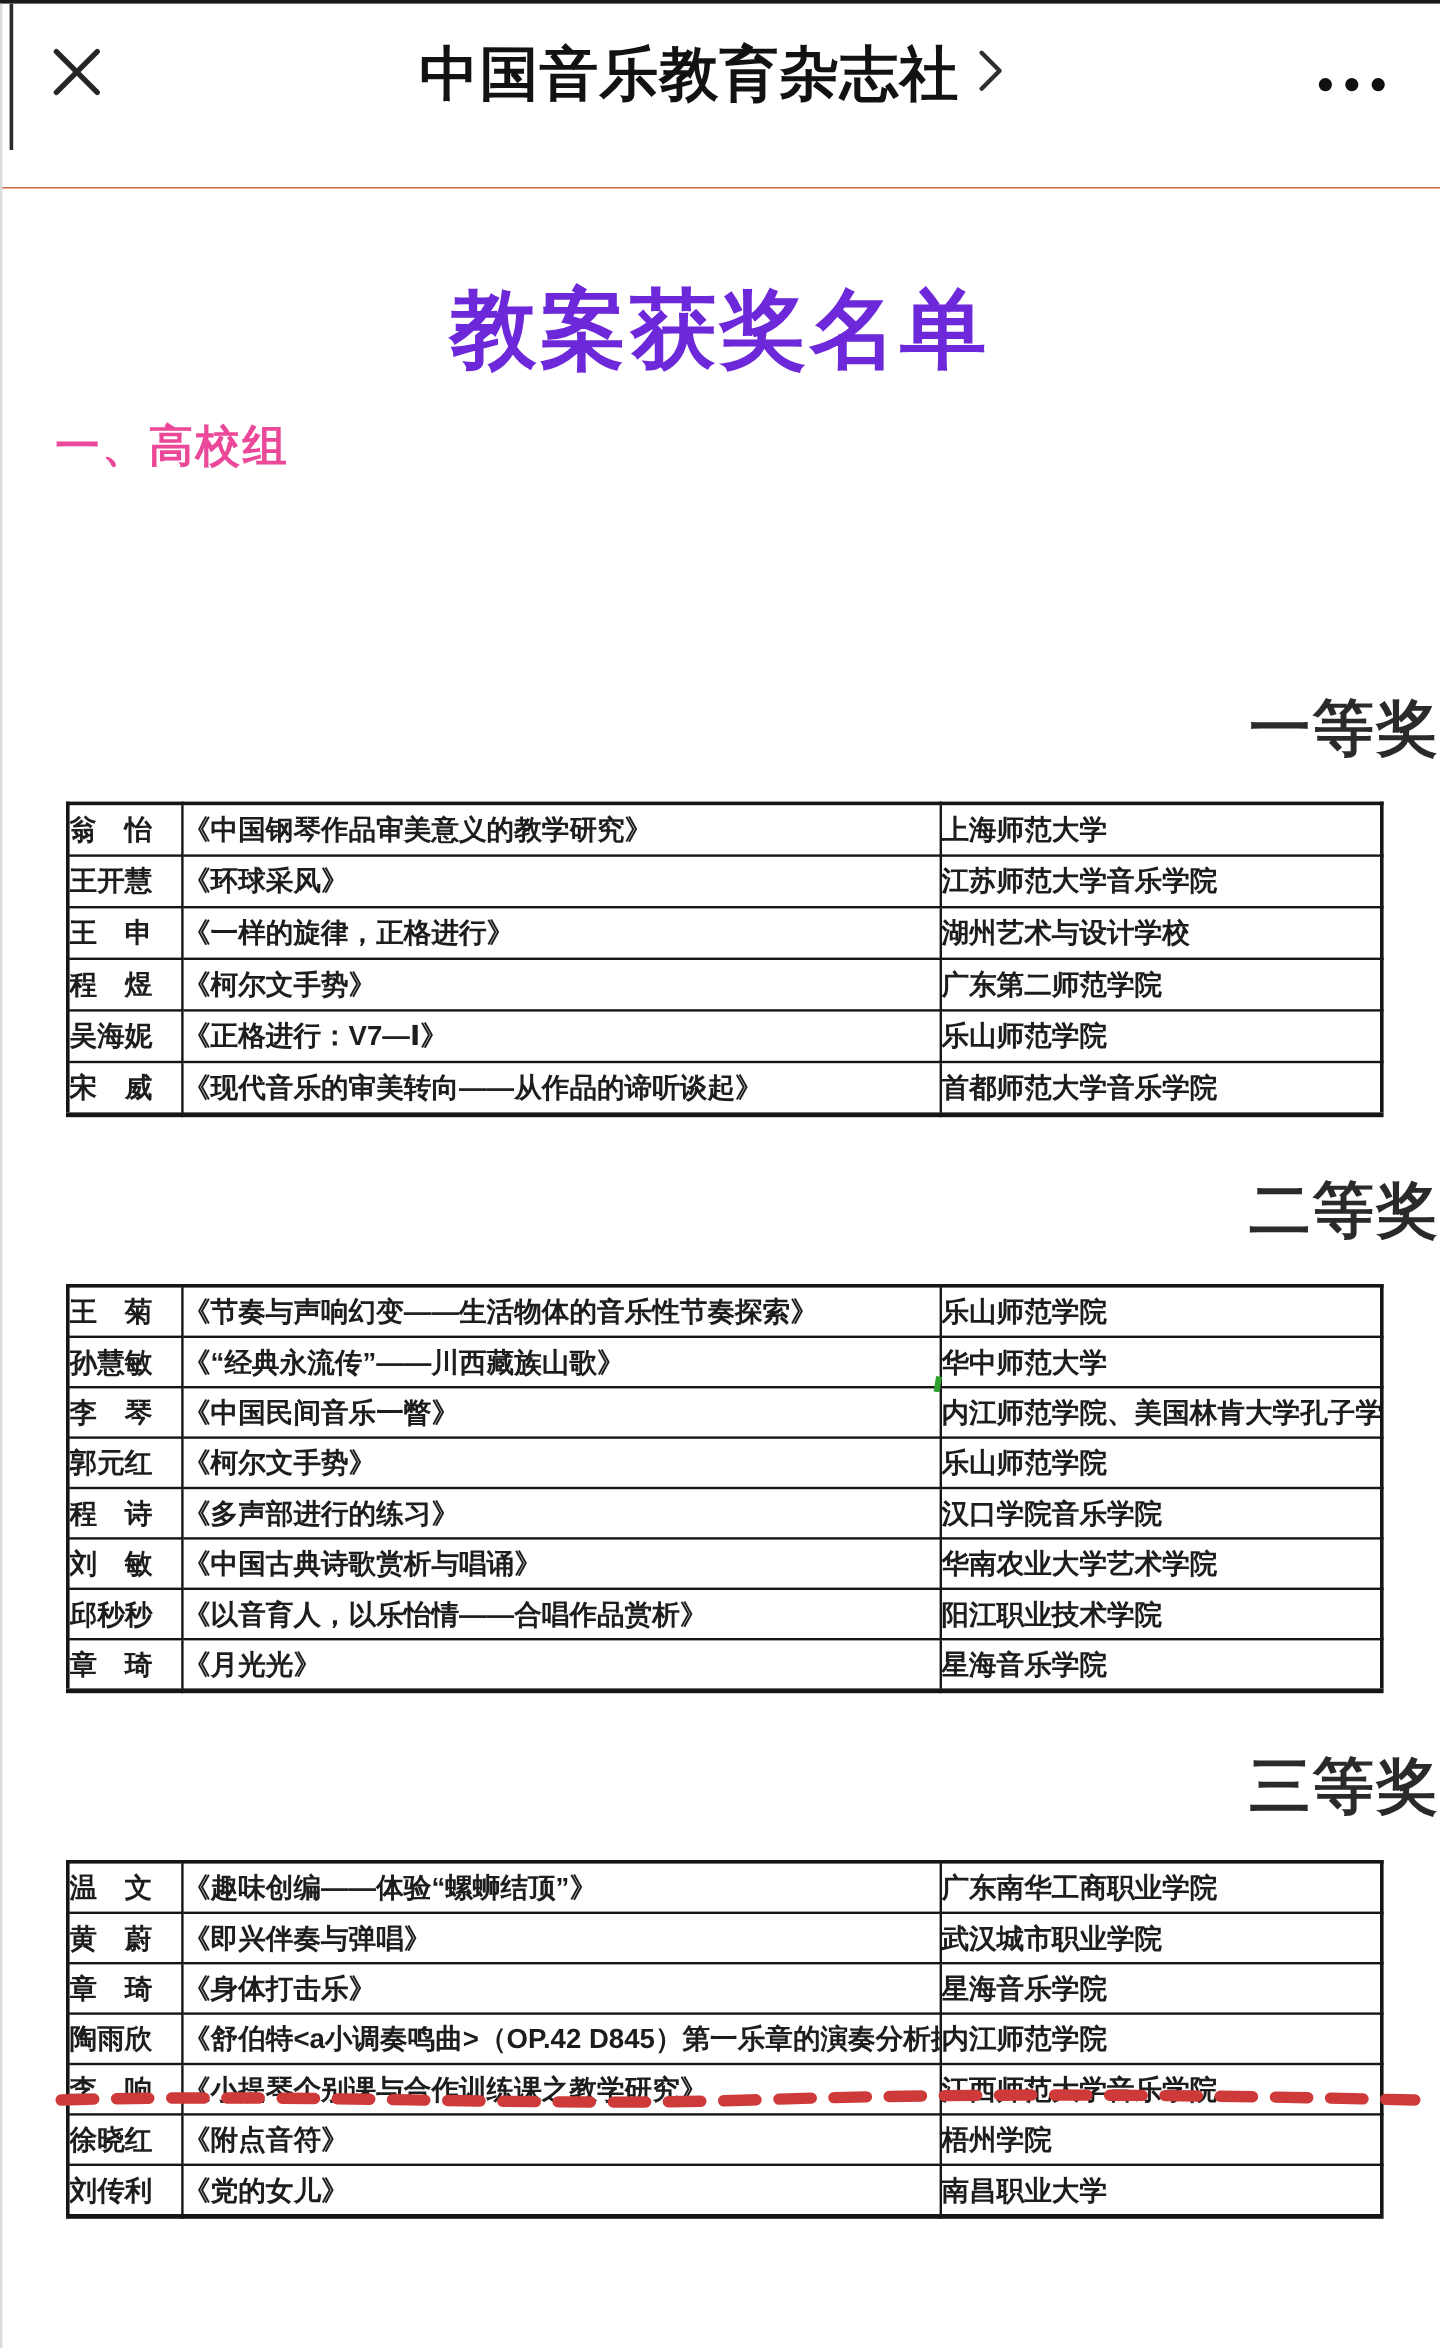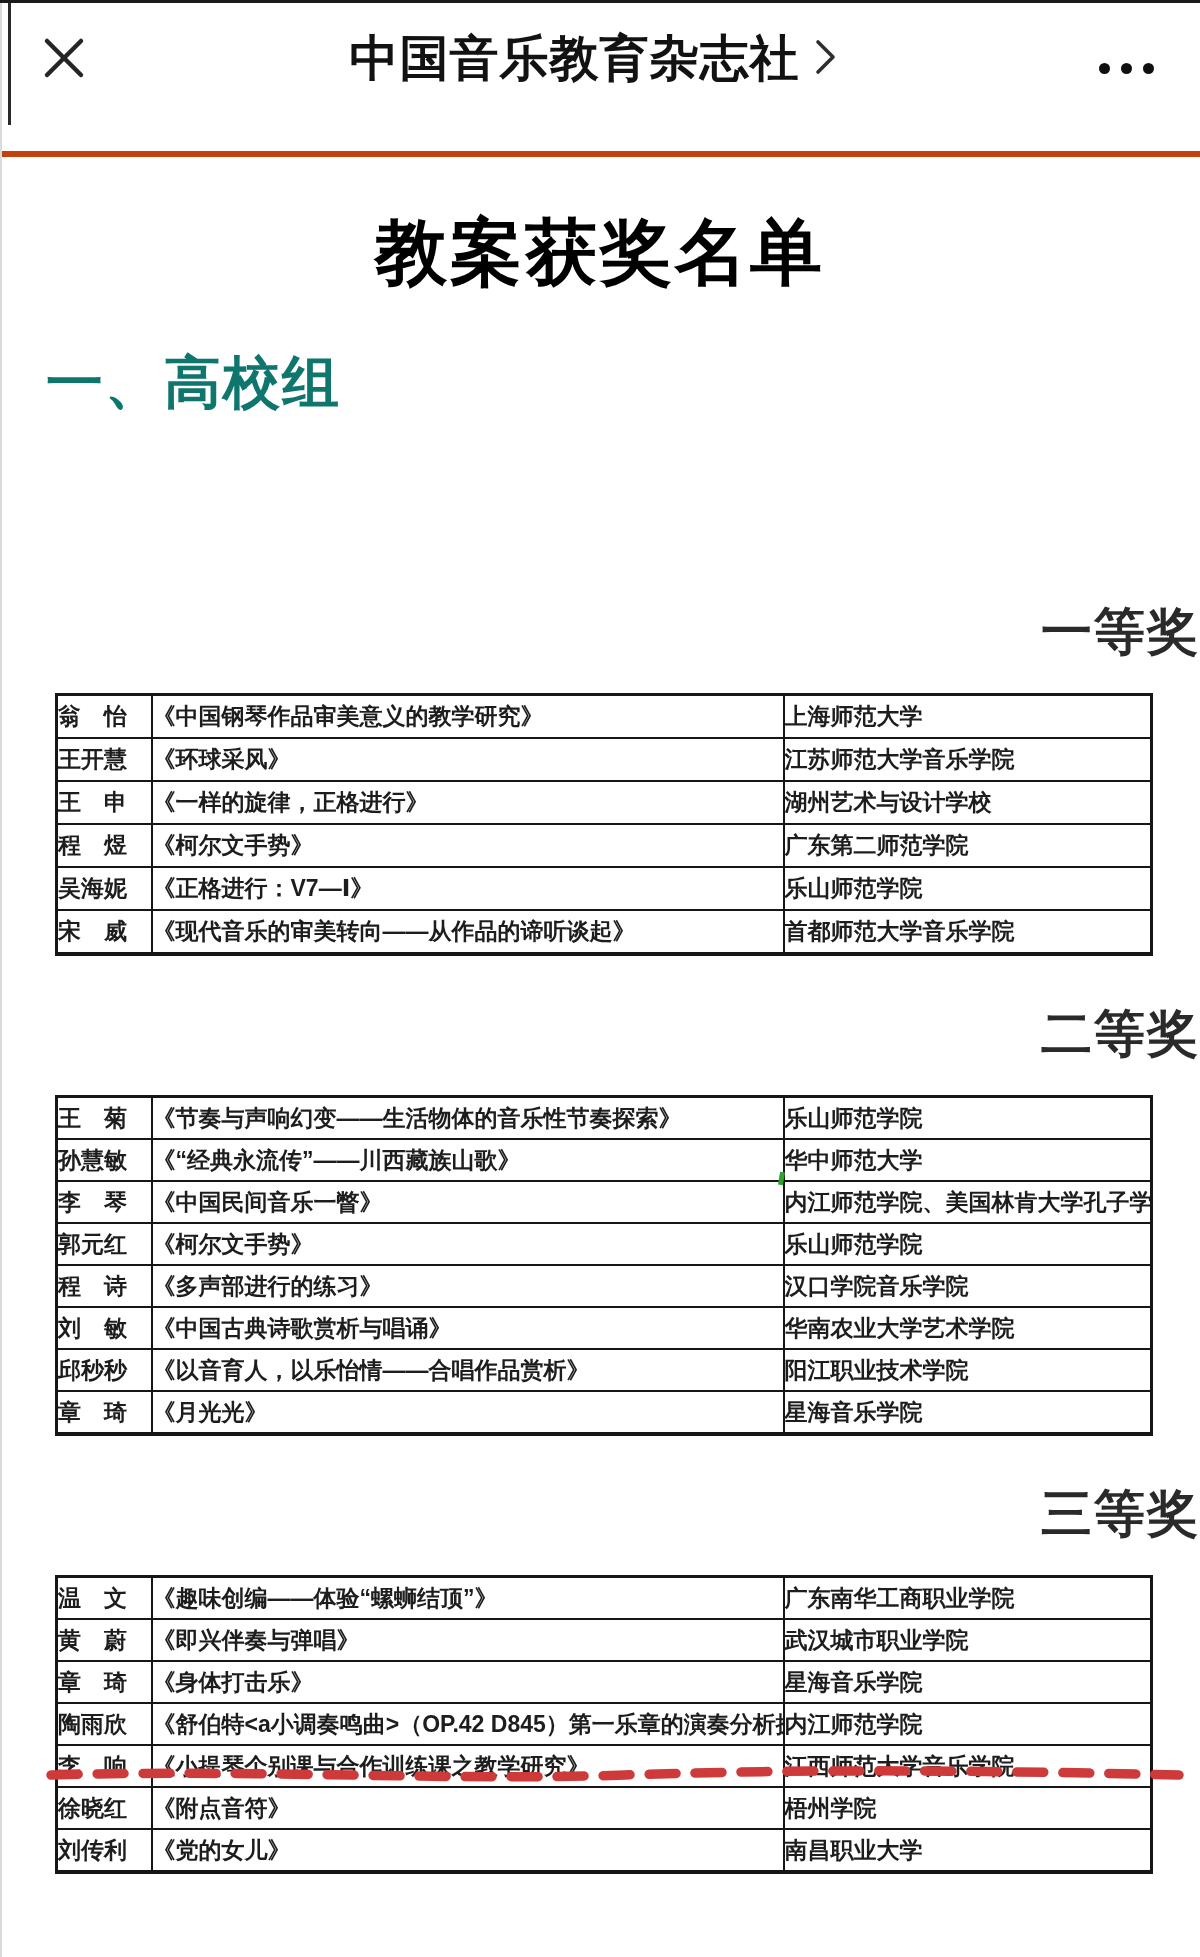--- a/index.html
+++ b/index.html
@@ -6,32 +6,32 @@
   .page{
     position:relative;width:1200px;height:1957px;margin:0 auto;background:#ffffff;
     font-family:"Liberation Sans","DejaVu Sans",sans-serif;color:#1f1f1f;
     border-top:3px solid #1a1a1a;box-sizing:border-box;overflow:hidden;
   }
   .page-left-line{position:absolute;left:0;top:0;width:2px;height:100%;background:#dadada;}
   .header-left-bar{position:absolute;left:8px;top:0;width:3px;height:122px;background:#2a2a2a;}
 
   
   .appbar{
-    height:154px;box-sizing:border-box;border-bottom:6px solid #c2410c;
+    height:154px;box-sizing:border-box;border-bottom:1px solid #c2410c;
     display:flex;align-items:center;padding:0 46px 36px 40px;
   }
   .close-btn{width:48px;height:48px;display:flex;align-items:center;justify-content:center;background:none;border:none;padding:0;cursor:pointer;}
   .titlebox{flex:1;display:flex;align-items:center;justify-content:center;gap:14px;}
   .acct-title{font-size:49px;font-weight:600;color:#121212;letter-spacing:1px;white-space:nowrap;}
   .more-btn{display:flex;gap:11px;align-items:center;background:none;border:none;padding:0;cursor:pointer;position:relative;top:9px;}
   .dot{width:11px;height:11px;border-radius:50%;background:#101010;}
 
   
-  .doc-title{margin:48px 0 0 0;text-align:center;font-size:72px;font-weight:900;color:#000000;letter-spacing:3px;}
-  .group-title{margin:44px 0 0 46px;font-size:57px;font-weight:900;color:#0f766e;letter-spacing:2px;}
+  .doc-title{margin:70px 0 0 0;text-align:center;font-size:72px;font-weight:900;color:#6d28d9;letter-spacing:3px;}
+  .group-title{margin:24px 0 0 46px;font-size:37px;font-weight:900;color:#ec4899;letter-spacing:2px;}
   .award{margin:44px 0 0 0;text-align:right;font-size:51px;font-weight:900;color:#2a2a2a;letter-spacing:2px;}
   .award.first{margin-top:176px;}
 
   
   .tbl-wrap{position:relative;margin:26px 0 0 55px;width:1095px;}
   table.award-table{border-collapse:collapse;width:100%;table-layout:fixed;border:3px solid #161616;border-bottom-width:4px;}
   table.award-table td{
     border:2px solid #161616;height:40px;font-size:23px;font-weight:700;color:#1d1d1d;
     padding:0;vertical-align:middle;overflow:hidden;white-space:nowrap;
   }

